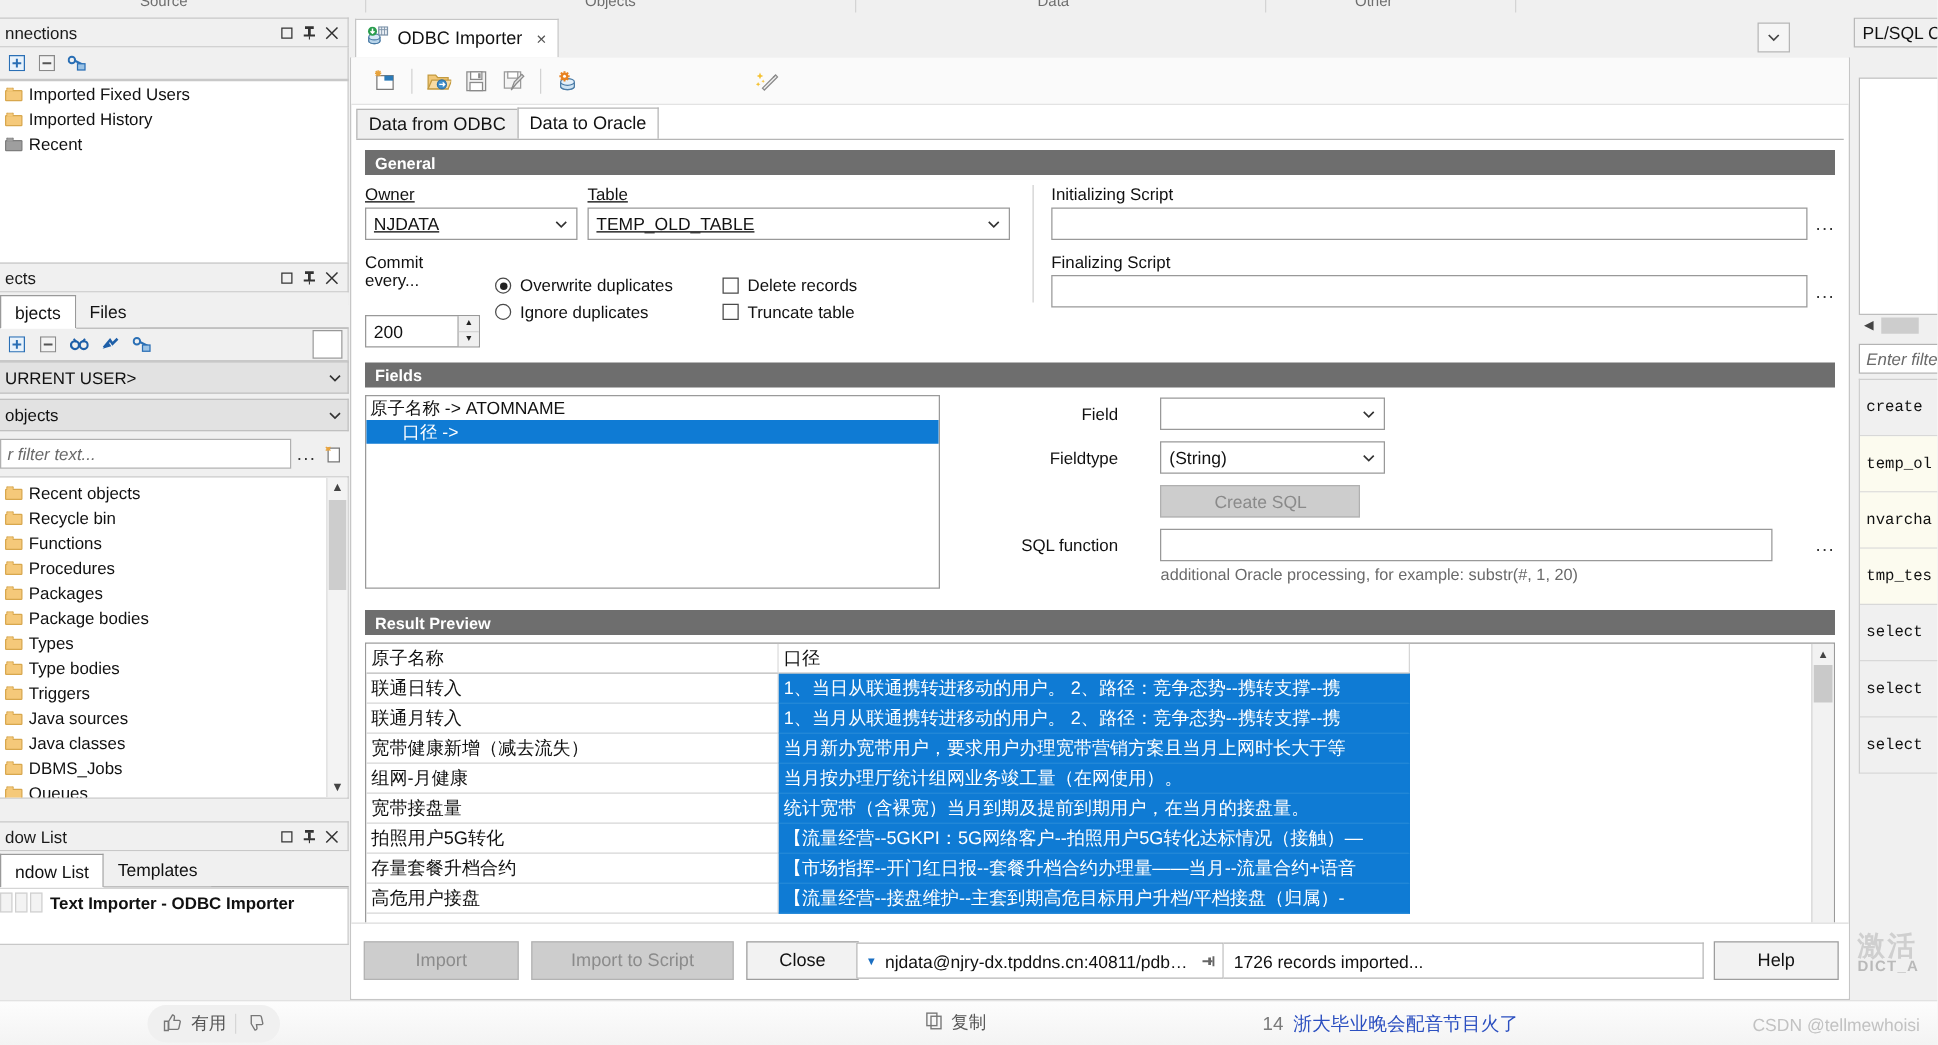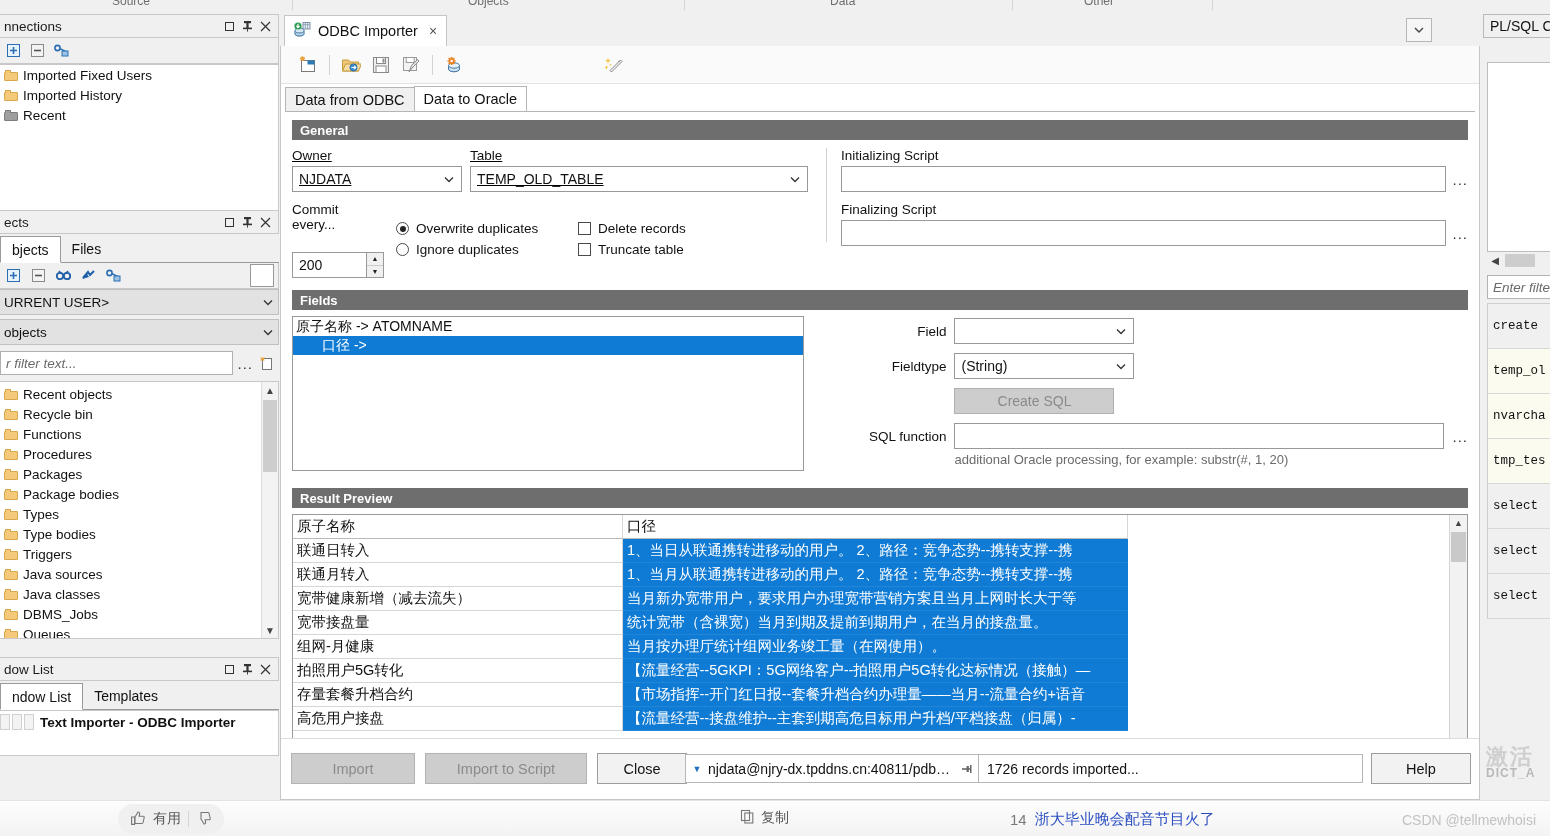--- a/index.html
+++ b/index.html
@@ -106,21 +106,21 @@
   .radio.on:after{content:"";width:6px;height:6px;border-radius:50%;background:#222;}
   .check{width:13px;height:13px;border:1.6px solid #4a4a4a;box-sizing:border-box;flex:none;background:#fff;}
   .optrow{display:flex;align-items:center;gap:7px;font-size:13.5px;color:#111;margin-bottom:6px;}
 
   .vsep{width:1px;background:#d0d0d0;}
 
   .fieldslist{border:1px solid #9a9a9a;background:#fff;box-sizing:border-box;overflow:hidden;}
   .flrow{height:19px;display:flex;align-items:center;padding-left:3px;font-size:14px;color:#111;white-space:nowrap;}
   .flrow.sel{background:#0f7bd4;color:#fff;padding-left:29px;}
 
-  .rightform .frow{display:flex;align-items:center;margin-bottom:9px;}
+  .rightform .frow{display:flex;align-items:center;margin-bottom:9px;gap:26px;}
   .rightform .flabel{width:100px;text-align:right;padding-right:8px;font-size:13.5px;color:#111;}
   .btn{
     height:26px;border:1px solid #b0b0b0;background:#cdcdcd;box-sizing:border-box;
     display:flex;align-items:center;justify-content:center;font-size:14px;color:#8a8a8a;
   }
   .hintline{font-size:13px;color:#6a6a6a;}
 
   
   .rp{border:1px solid #9a9a9a;background:#fff;box-sizing:border-box;position:relative;overflow:hidden;}
   .rpscroll{position:absolute;right:0;top:0;width:17px;height:100%;background:#f2f2f2;border-left:1px solid #d5d5d5;}
@@ -723,26 +723,26 @@
             </div>
           <div class="trow hl">
               <div class="tc c1">联通月转入</div>
               <div class="tc c2">1、当月从联通携转进移动的用户。 2、路径：竞争态势--携转支撑--携</div>
             </div>
           <div class="trow hl">
               <div class="tc c1">宽带健康新增（减去流失）</div>
               <div class="tc c2">当月新办宽带用户，要求用户办理宽带营销方案且当月上网时长大于等</div>
             </div>
           <div class="trow hl">
+              <div class="tc c1">组网-月健康</div>
+              <div class="tc c2">当月按办理厅统计组网业务竣工量（在网使用）。</div>
+            </div>
+          <div class="trow hl">
               <div class="tc c1">宽带接盘量</div>
               <div class="tc c2">统计宽带（含裸宽）当月到期及提前到期用户，在当月的接盘量。</div>
-            </div>
-          <div class="trow hl">
-              <div class="tc c1">组网-月健康</div>
-              <div class="tc c2">当月按办理厅统计组网业务竣工量（在网使用）。</div>
             </div>
           <div class="trow hl">
               <div class="tc c1">拍照用户5G转化</div>
               <div class="tc c2">【流量经营--5GKPI：5G网络客户--拍照用户5G转化达标情况（接触）—</div>
             </div>
           <div class="trow hl">
               <div class="tc c1">存量套餐升档合约</div>
               <div class="tc c2">【市场指挥--开门红日报--套餐升档合约办理量——当月--流量合约+语音</div>
             </div>
           <div class="trow hl">

